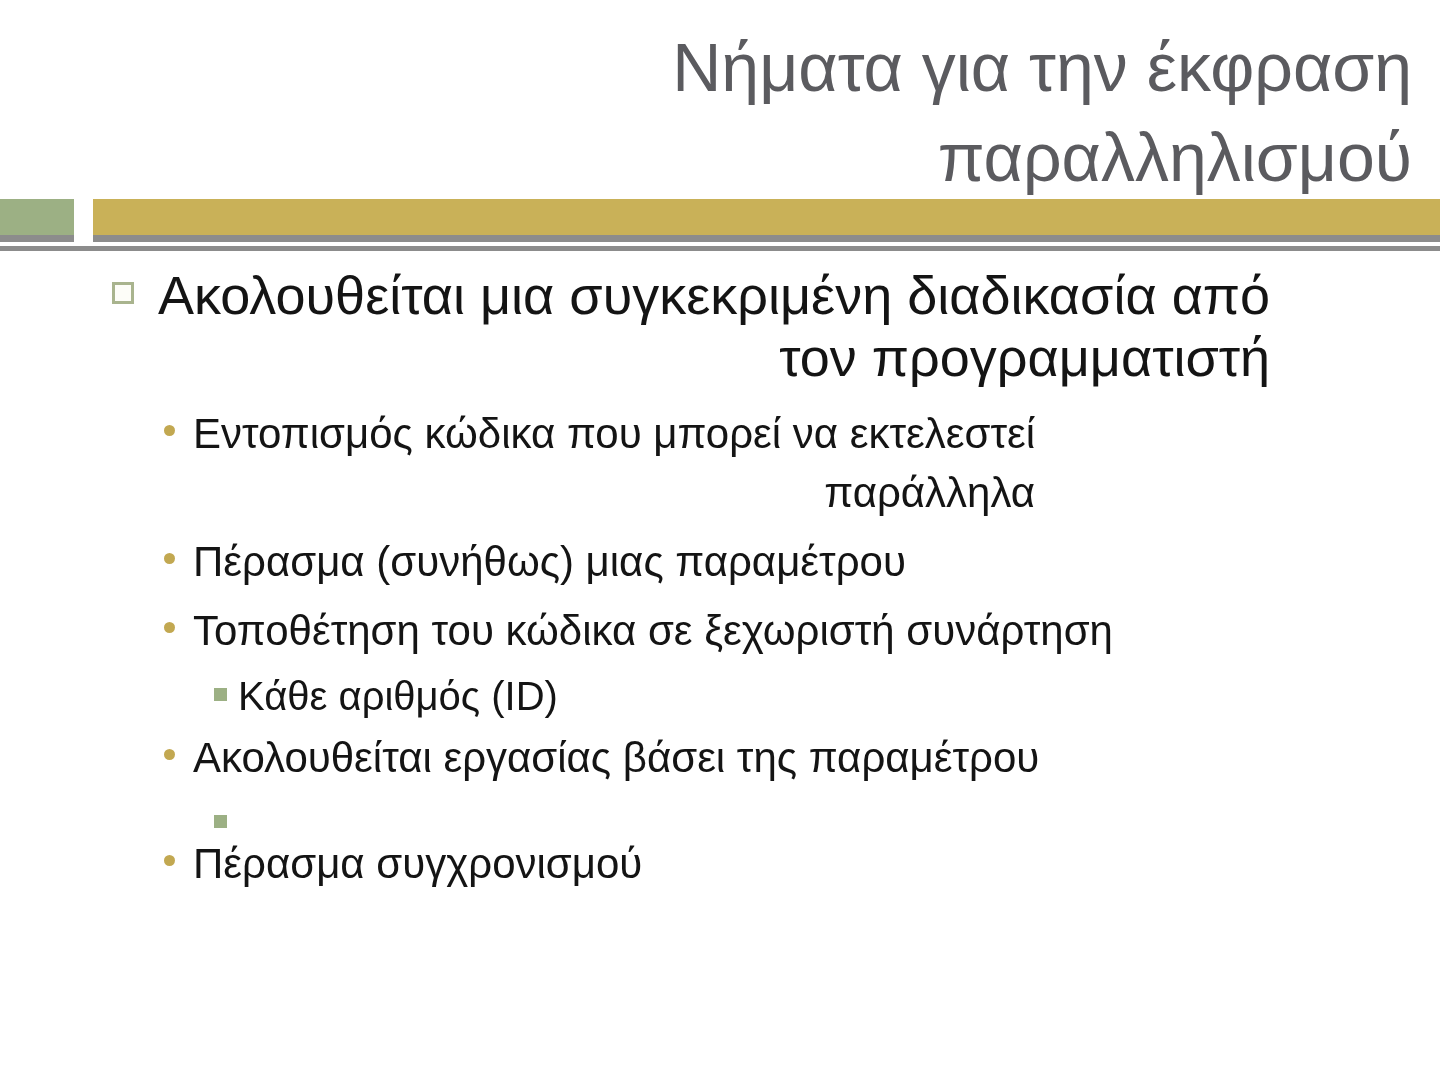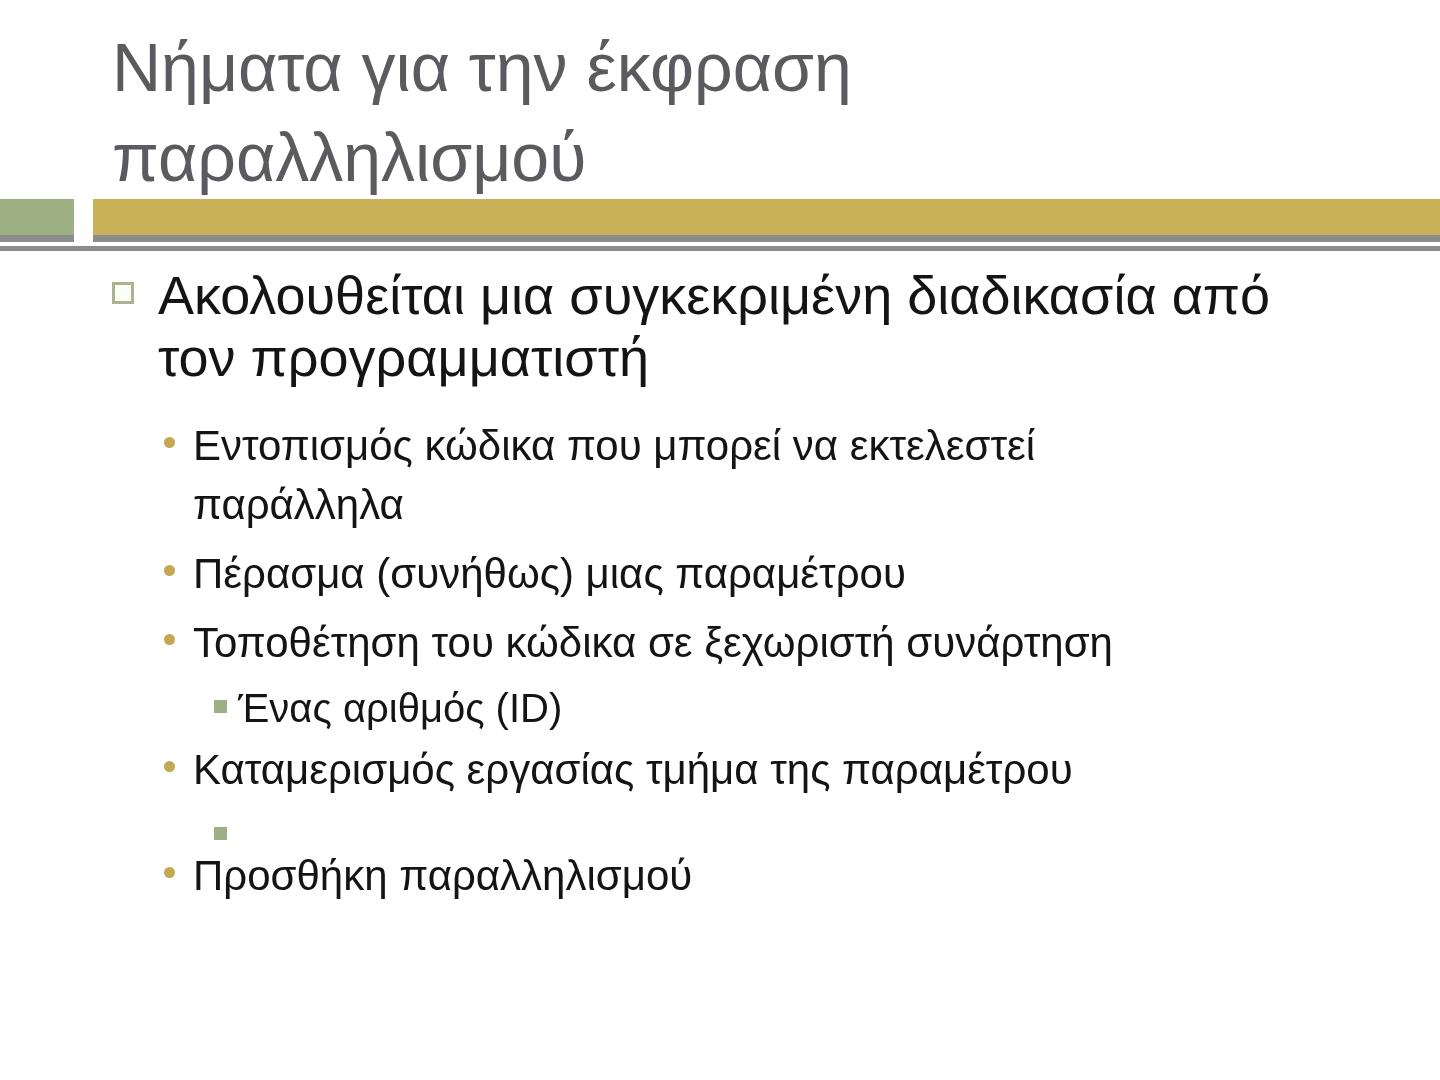--- a/index.html
+++ b/index.html
@@ -2,20 +2,21 @@
 <html><head>
 <meta charset="utf-8">
 <style>
   html,body { margin:0; padding:0; background:#ffffff; }
   .slide {
     position:relative;
     width:1440px; height:972px;
     background:#ffffff;
     overflow:hidden;
     font-family:"Liberation Sans", sans-serif;
+    text-align:right;
   }
 
   
   .title {
     position:absolute; left:112px; top:22px;
     width:1300px;
     font-size:68px; line-height:90px;
     font-weight:400;
     color:#5b5b5f;
     white-space:pre-line;
@@ -24,21 +25,21 @@
   
   .band-green  { position:absolute; left:0;    top:199px; width:74px;   height:36px; background:#9cb084; }
   .band-green-strip { position:absolute; left:0; top:235px; width:74px; height:7px;  background:#8c8c8c; }
   .band-gold   { position:absolute; left:93px;  top:199px; width:1347px; height:36px; background:#c9b158; }
   .band-gold-strip  { position:absolute; left:93px; top:235px; width:1347px; height:7px; background:#8c8c8c; }
   .divider     { position:absolute; left:0;    top:246px; width:1440px; height:5px;  background:#8c8c8c; }
 
   
   .body { position:absolute; left:110px; top:264px; width:1328px; color:#141414; }
   .row  { display:flex; align-items:flex-start; }
-  .row.l1 { padding-left:2px;   margin-bottom:28px; font-size:54px; line-height:62px; }
+  .row.l1 { padding-left:2px;   margin-bottom:16px; font-size:54px; line-height:62px; }
   .row.l2 { padding-left:54px;  margin-bottom:10px; font-size:42px; line-height:59px; }
   .row.l3 { padding-left:104px; margin-bottom:6px;  font-size:40px; line-height:52px; }
 
   .m1 { flex:none; width:22px; height:22px; box-sizing:border-box;
         border:3px solid #a9b48e; background:#fdfdf8; margin:18px 24px 0 0; }
   .m2 { flex:none; width:11px; height:11px; border-radius:50%;
         background:#c2a851; margin:21px 18px 0 0; }
   .m3 { flex:none; width:13px; height:13px;
         background:#9cb084; margin:18px 11px 0 0; }
 
@@ -77,32 +78,32 @@
       <span class="txt">Πέρασμα (συνήθως) μιας παραμέτρου</span>
     </div>
 
     <div class="row l2">
       <span class="m2"></span>
       <span class="txt">Τοποθέτηση του κώδικα σε ξεχωριστή συνάρτηση</span>
     </div>
 
     <div class="row l3">
       <span class="m3"></span>
-      <span class="txt">Ένας αριθμός (ID)</span>
+      <span class="txt">Κάθε αριθμός (ID)</span>
     </div>
 
     <div class="row l2">
       <span class="m2"></span>
-      <span class="txt">Καταμερισμός εργασίας τμήμα της παραμέτρου</span>
+      <span class="txt">Ακολουθείται εργασίας βάσει της παραμέτρου</span>
     </div>
 
     <div class="row l3">
       <span class="m3"></span>
     </div>
 
 
     <div class="row l2">
       <span class="m2"></span>
-      <span class="txt">Προσθήκη παραλληλισμού</span>
+      <span class="txt">Πέρασμα συγχρονισμού</span>
     </div>
 
   </div>
 </div>
 
 </body></html>

